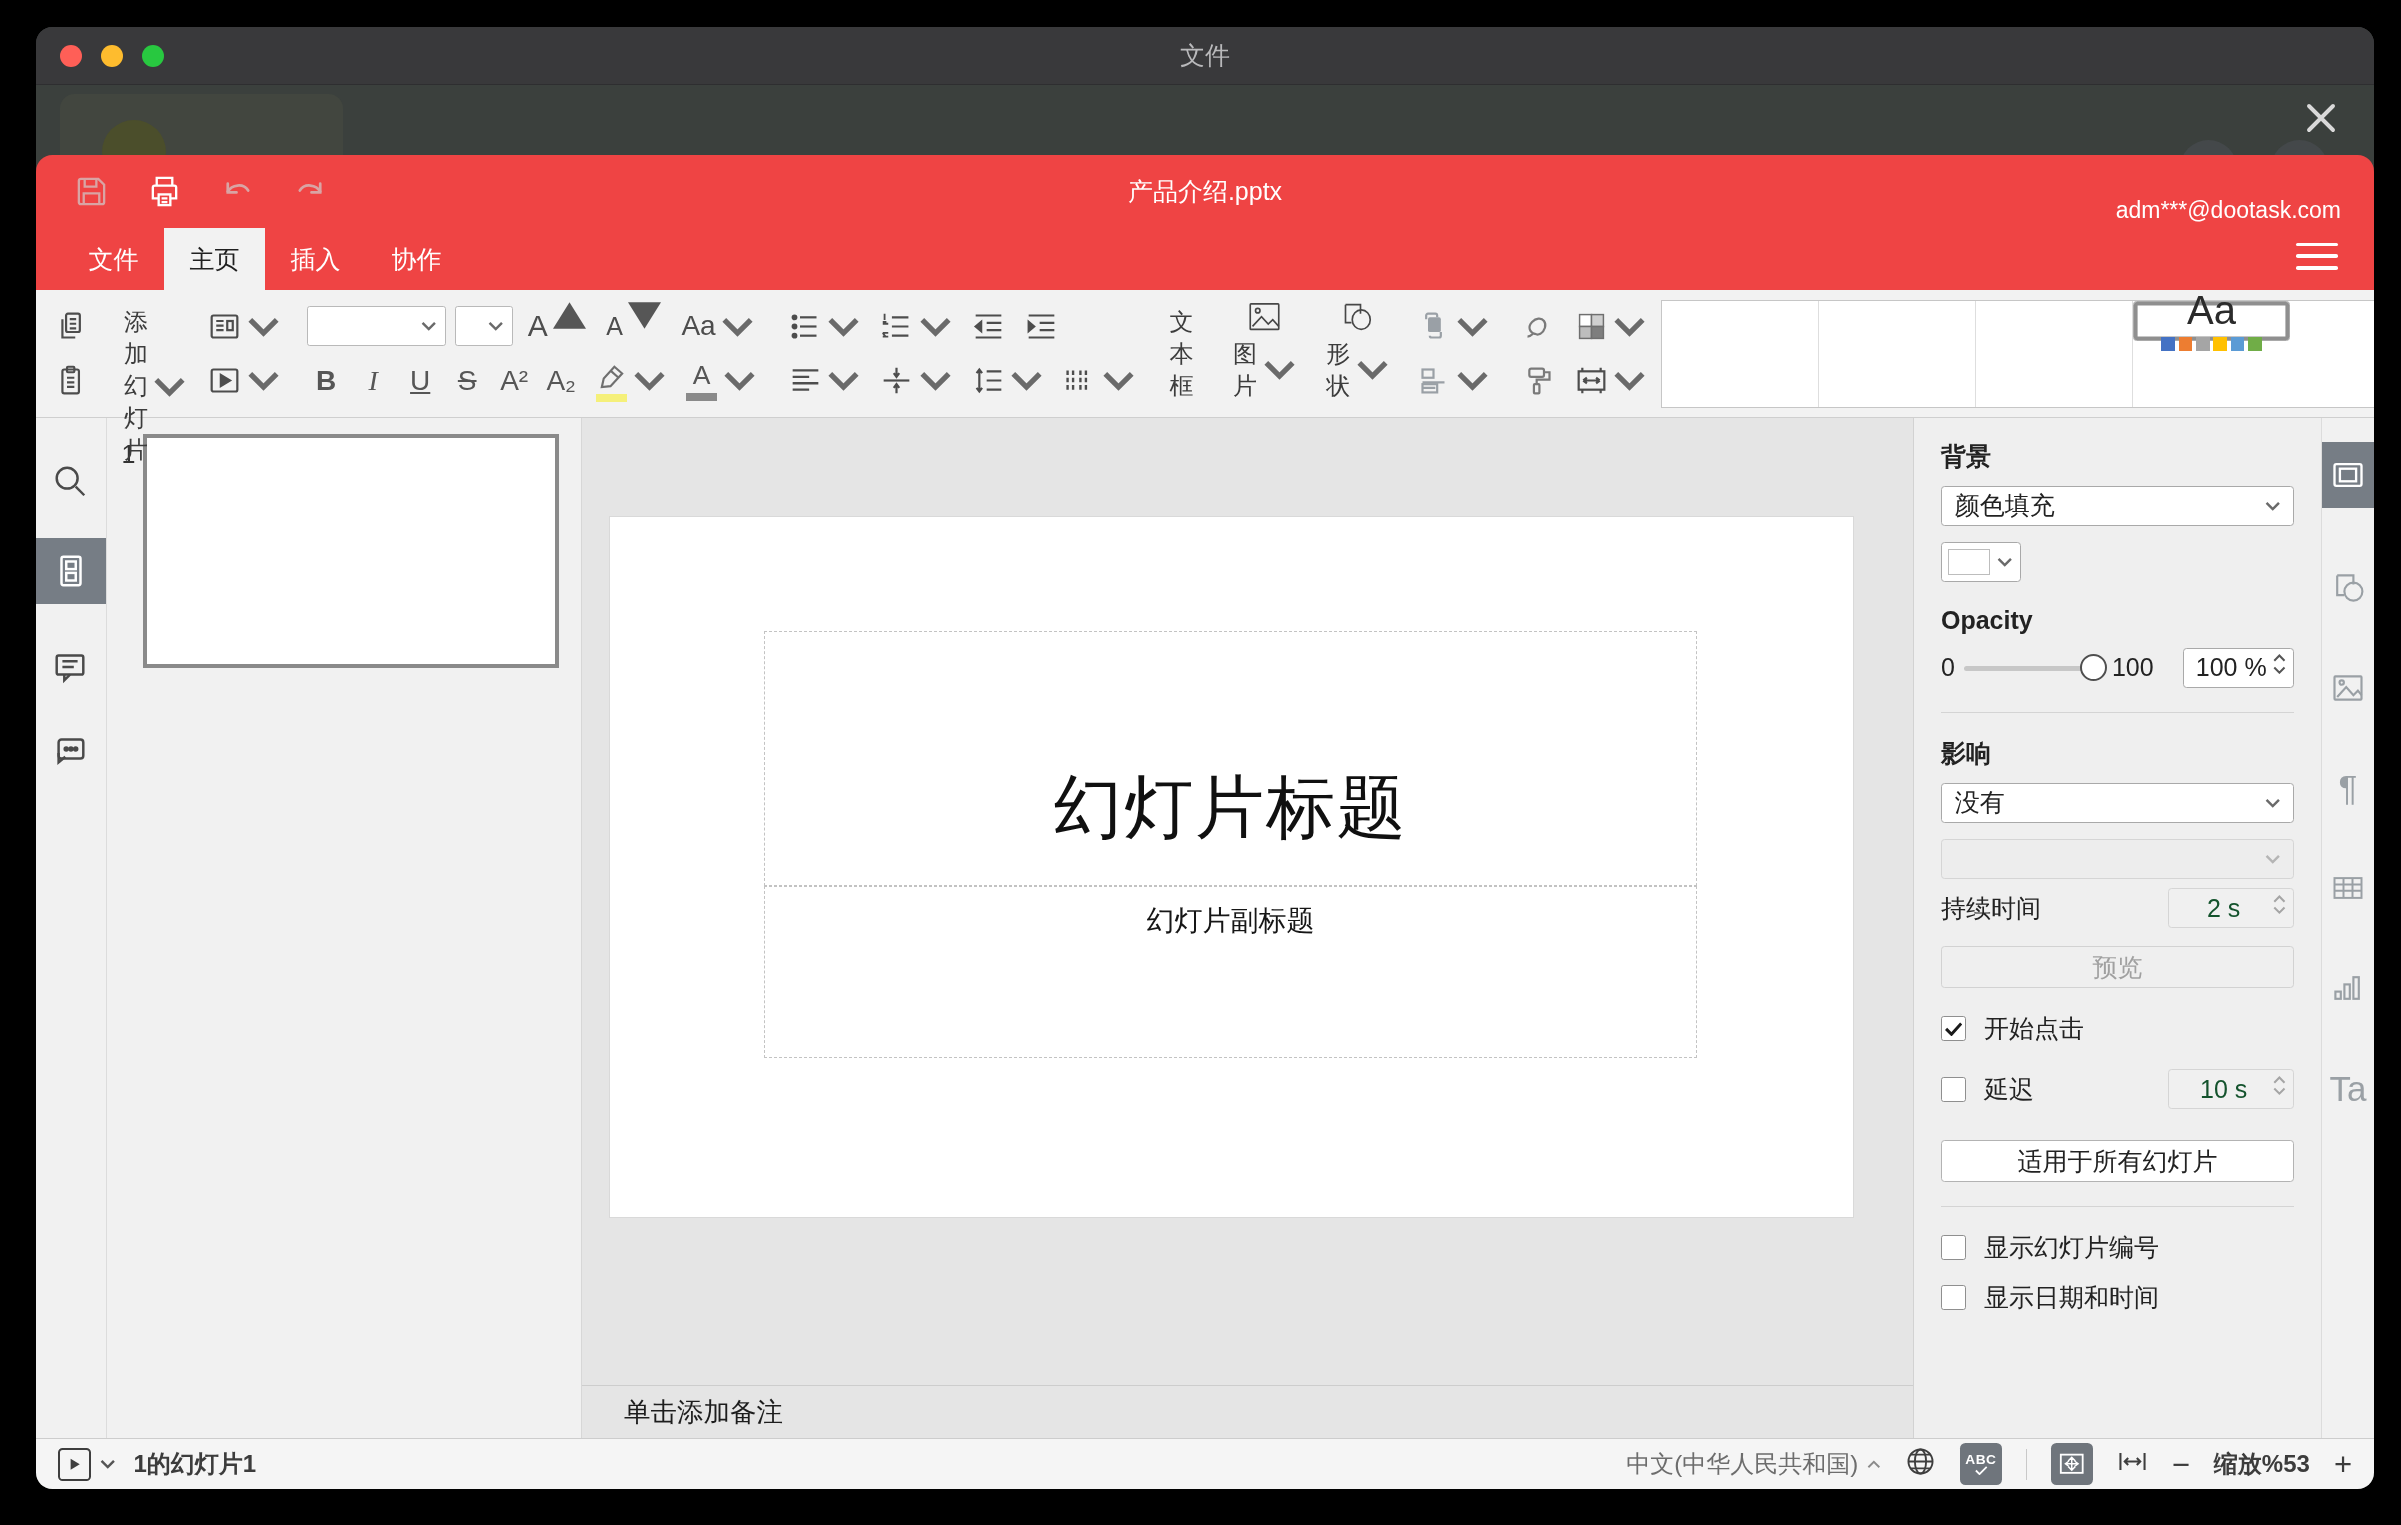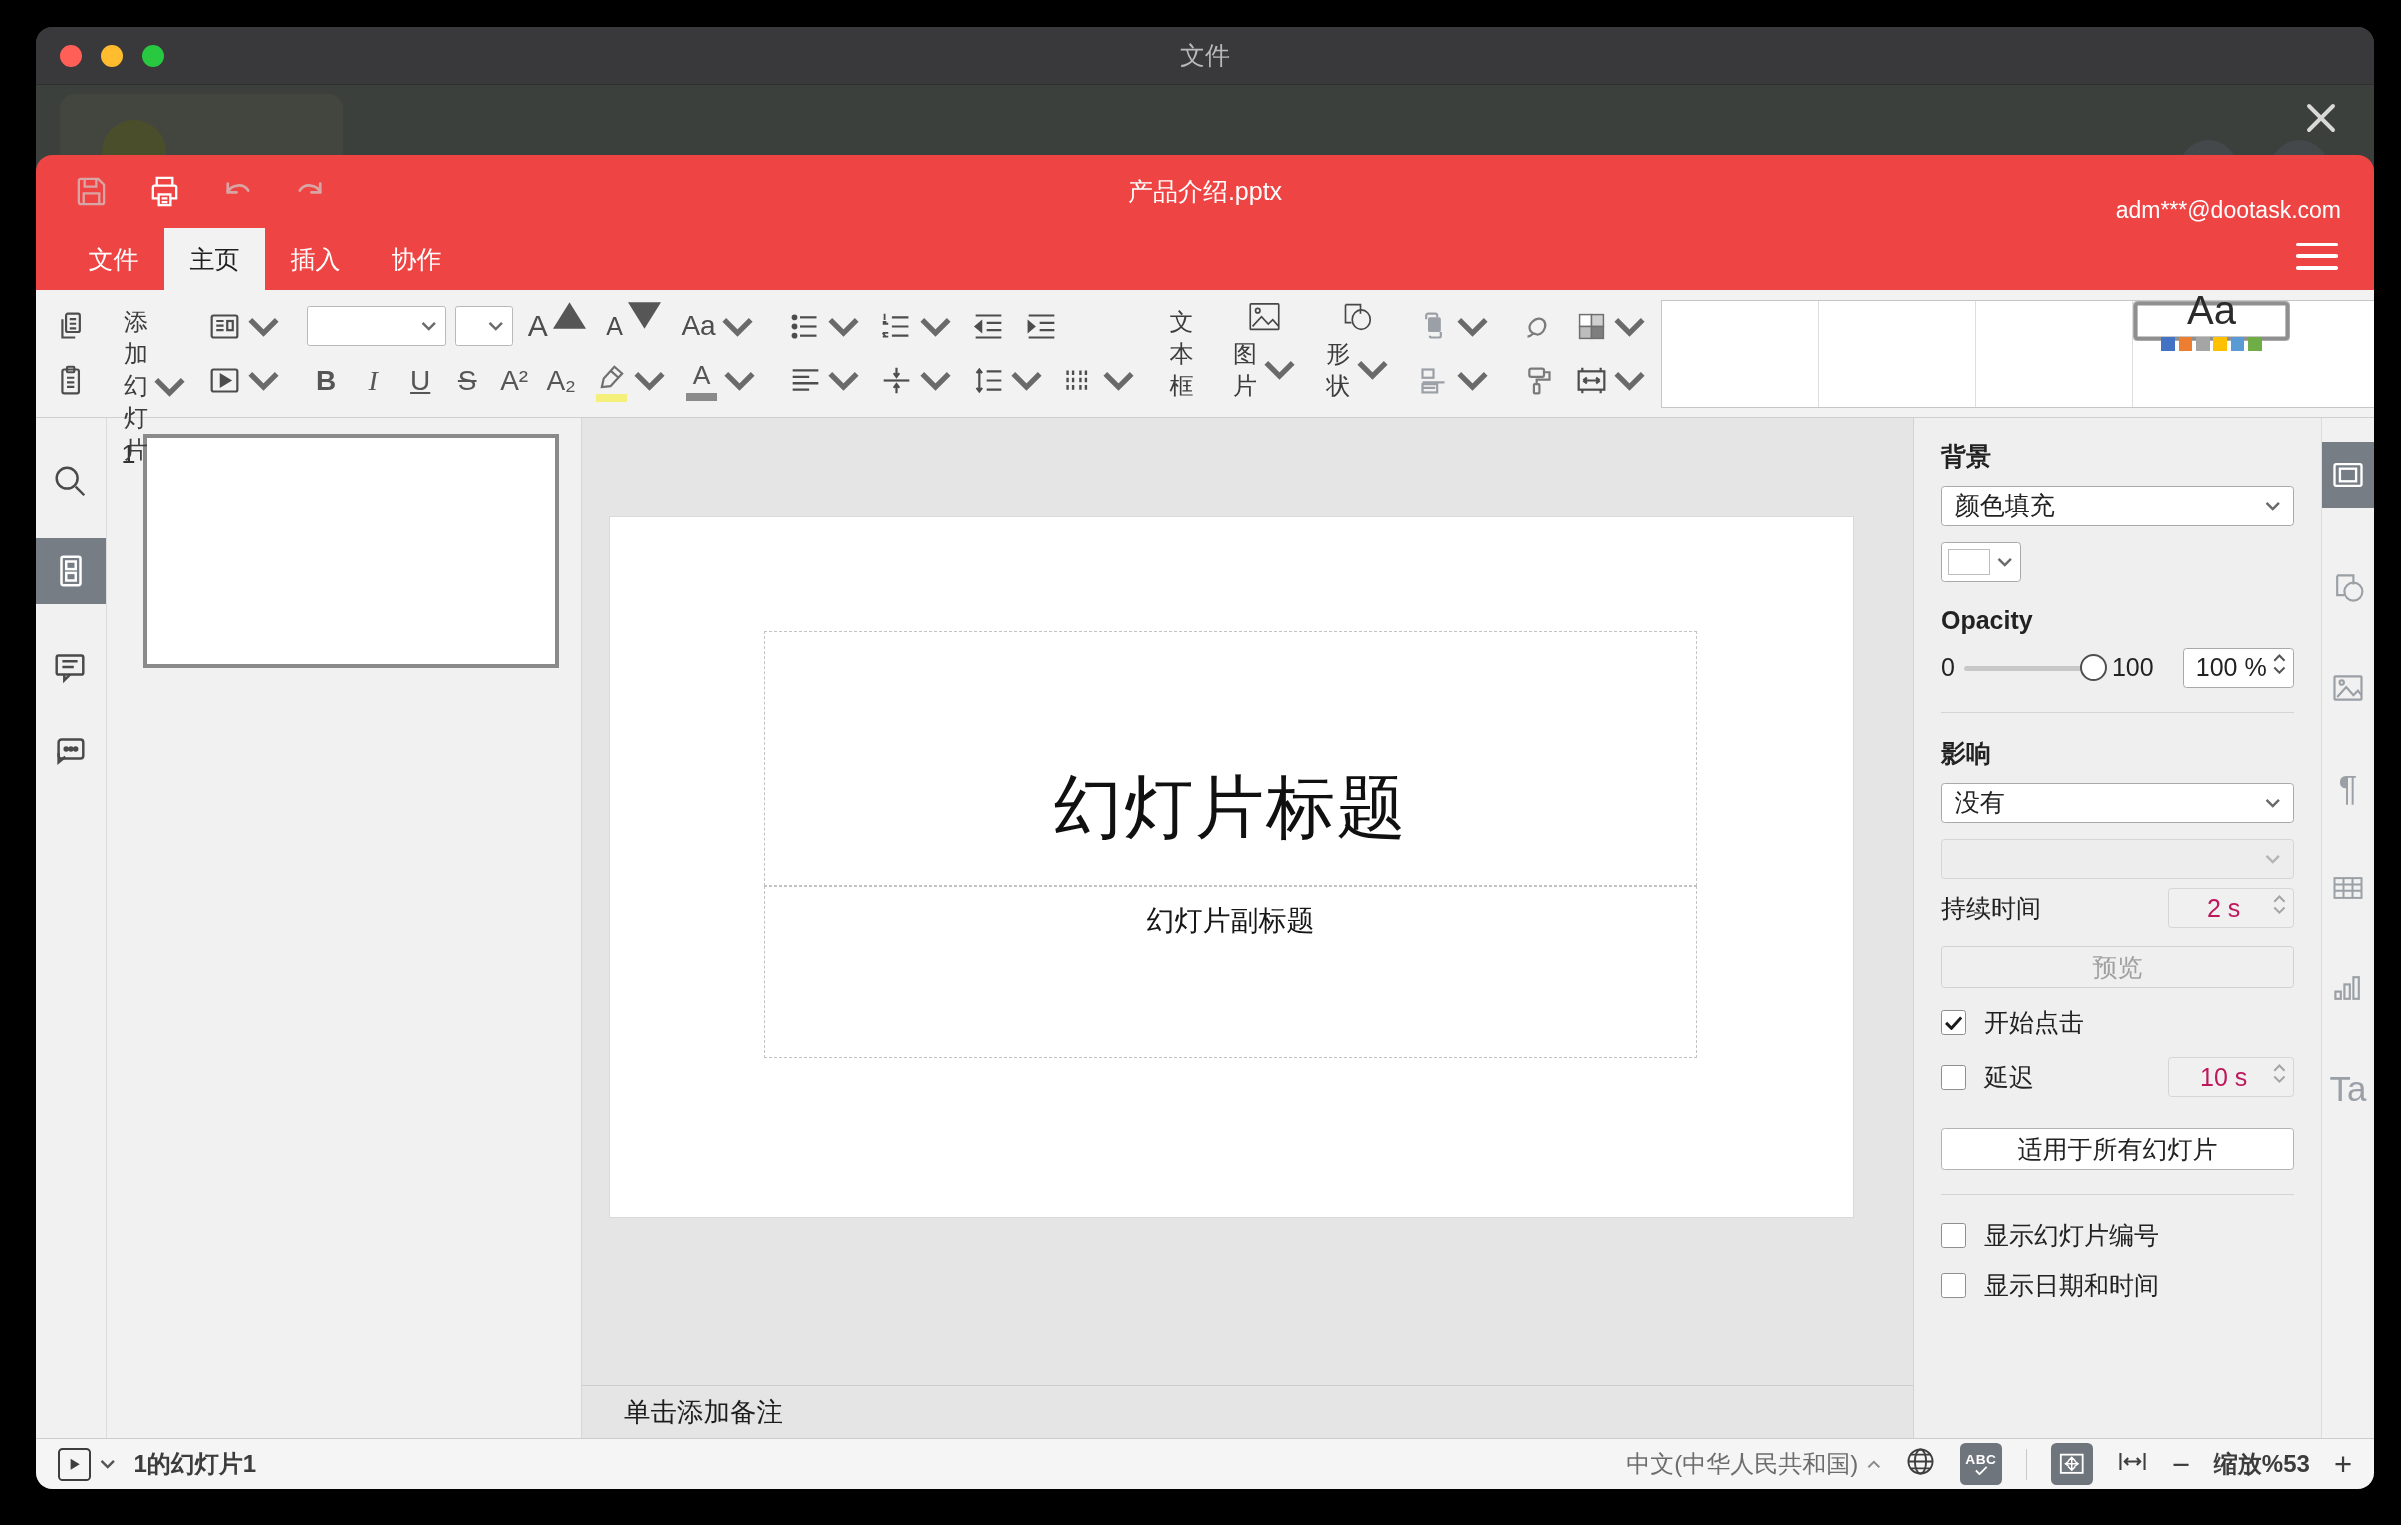--- a/index.html
+++ b/index.html
@@ -105,31 +105,31 @@
   .swatch { width:42px; height:25.5px; background:#fff; border:0.9px solid #bdbdbd; margin-right:7.3px; }
   .oprow { display:flex; align-items:center; margin-top:9px; }
   .slider { position:relative; width:139px; height:27px; margin:0 9px; cursor:pointer; }
   .slider .track { position:absolute; left:0; right:0; top:12px; height:4.6px; background:#c7c7c7; border-radius:2.7px; }
   .slider .knob { position:absolute; right:-3.6px; top:0; width:27px; height:27px; border-radius:50%;
                   background:#fff; border:2.7px solid #4f4f4f; }
   .spin { height:40px; background:#fff; border:0.9px solid #a9a9a9; border-radius:3.6px; display:flex;
           align-items:center; justify-content:center; position:relative; cursor:pointer; }
   .spin.w120 { width:111px; margin-left:auto; }
   .spin.w138 { width:126px; margin-left:auto; }
-  .spin.dis { background:#f0f0f0; border-color:#d5d5d5; color:#be185d; }
+  .spin.dis { background:#f0f0f0; border-color:#d5d5d5; color:#14532d; }
   .arrows { position:absolute; right:7.3px; top:5.5px; display:flex; flex-direction:column; gap:3.6px; color:#555; }
   .spin.dis .arrows { color:#a5a5a5; }
   .arrows svg { width:12.8px; height:8.2px; }
   .hr { border-top:0.9px solid #d4d4d4; margin:24px 0; }
   .durrow { display:flex; align-items:center; margin-top:9px; }
   .btnw { width:100%; height:42px; border:0.9px solid #d2d2d2; border-radius:3.6px; background:#efefef;
           color:#a0a0a0; font-size:25px; display:flex; align-items:center; justify-content:center;
           margin-top:18px; cursor:default; }
   .btnw.en { background:#fff; border-color:#b3b3b3; color:#222; cursor:pointer; }
-  .ckrow { display:flex; align-items:center; gap:18px; margin-top:18px; }
+  .ckrow { display:flex; align-items:center; gap:18px; margin-top:24px; }
   .ck { width:25px; height:25px; background:#fff; border:1.8px solid #8f8f8f; border-radius:2.7px;
         display:flex; align-items:center; justify-content:center; cursor:pointer; flex:none; }
   .ck svg { width:17.3px; height:13.7px; }
 
   
   .rstrip { width:53px; background:#f1f1f1; border-left:0.9px solid #dcdcdc; display:flex;
             flex-direction:column; align-items:center; }
   .rstrip .selblock { width:100%; height:66px; background:#767d85; color:#fff; display:flex;
             align-items:center; justify-content:center; margin-top:24px; cursor:pointer; }
   .rstrip .ric { width:40px; height:40px; color:#9aa0a5; margin-top:60px; cursor:pointer;

